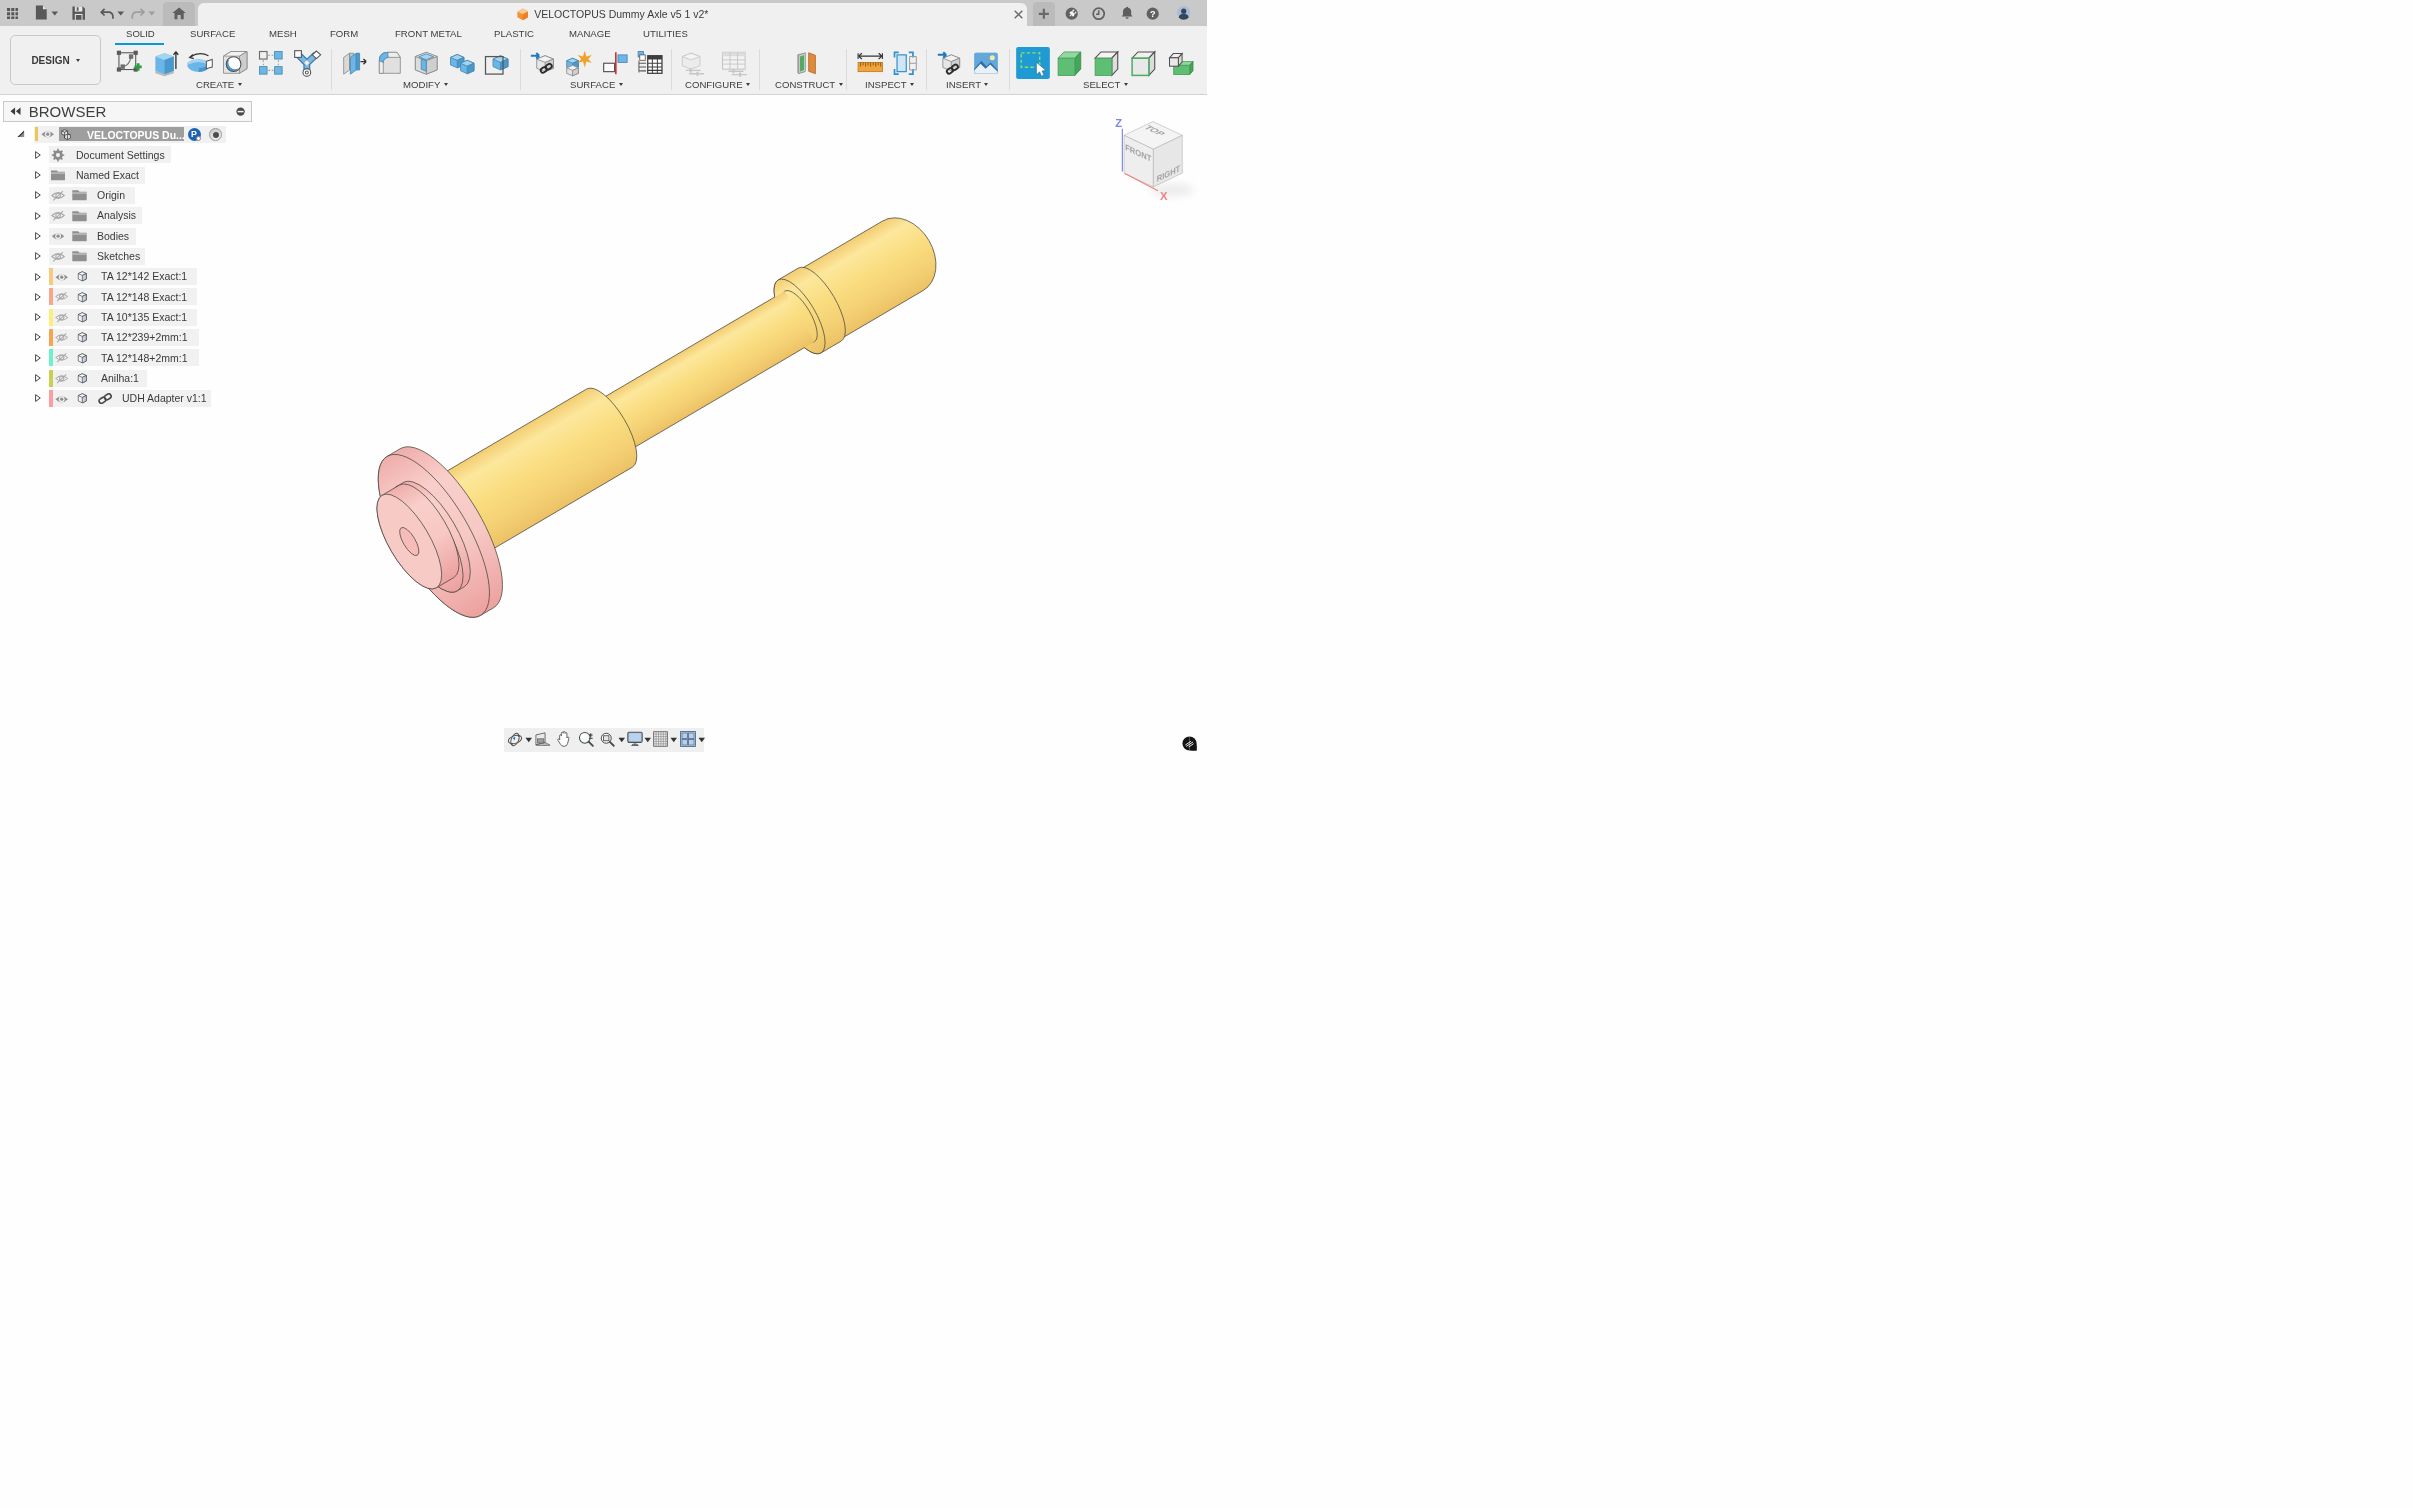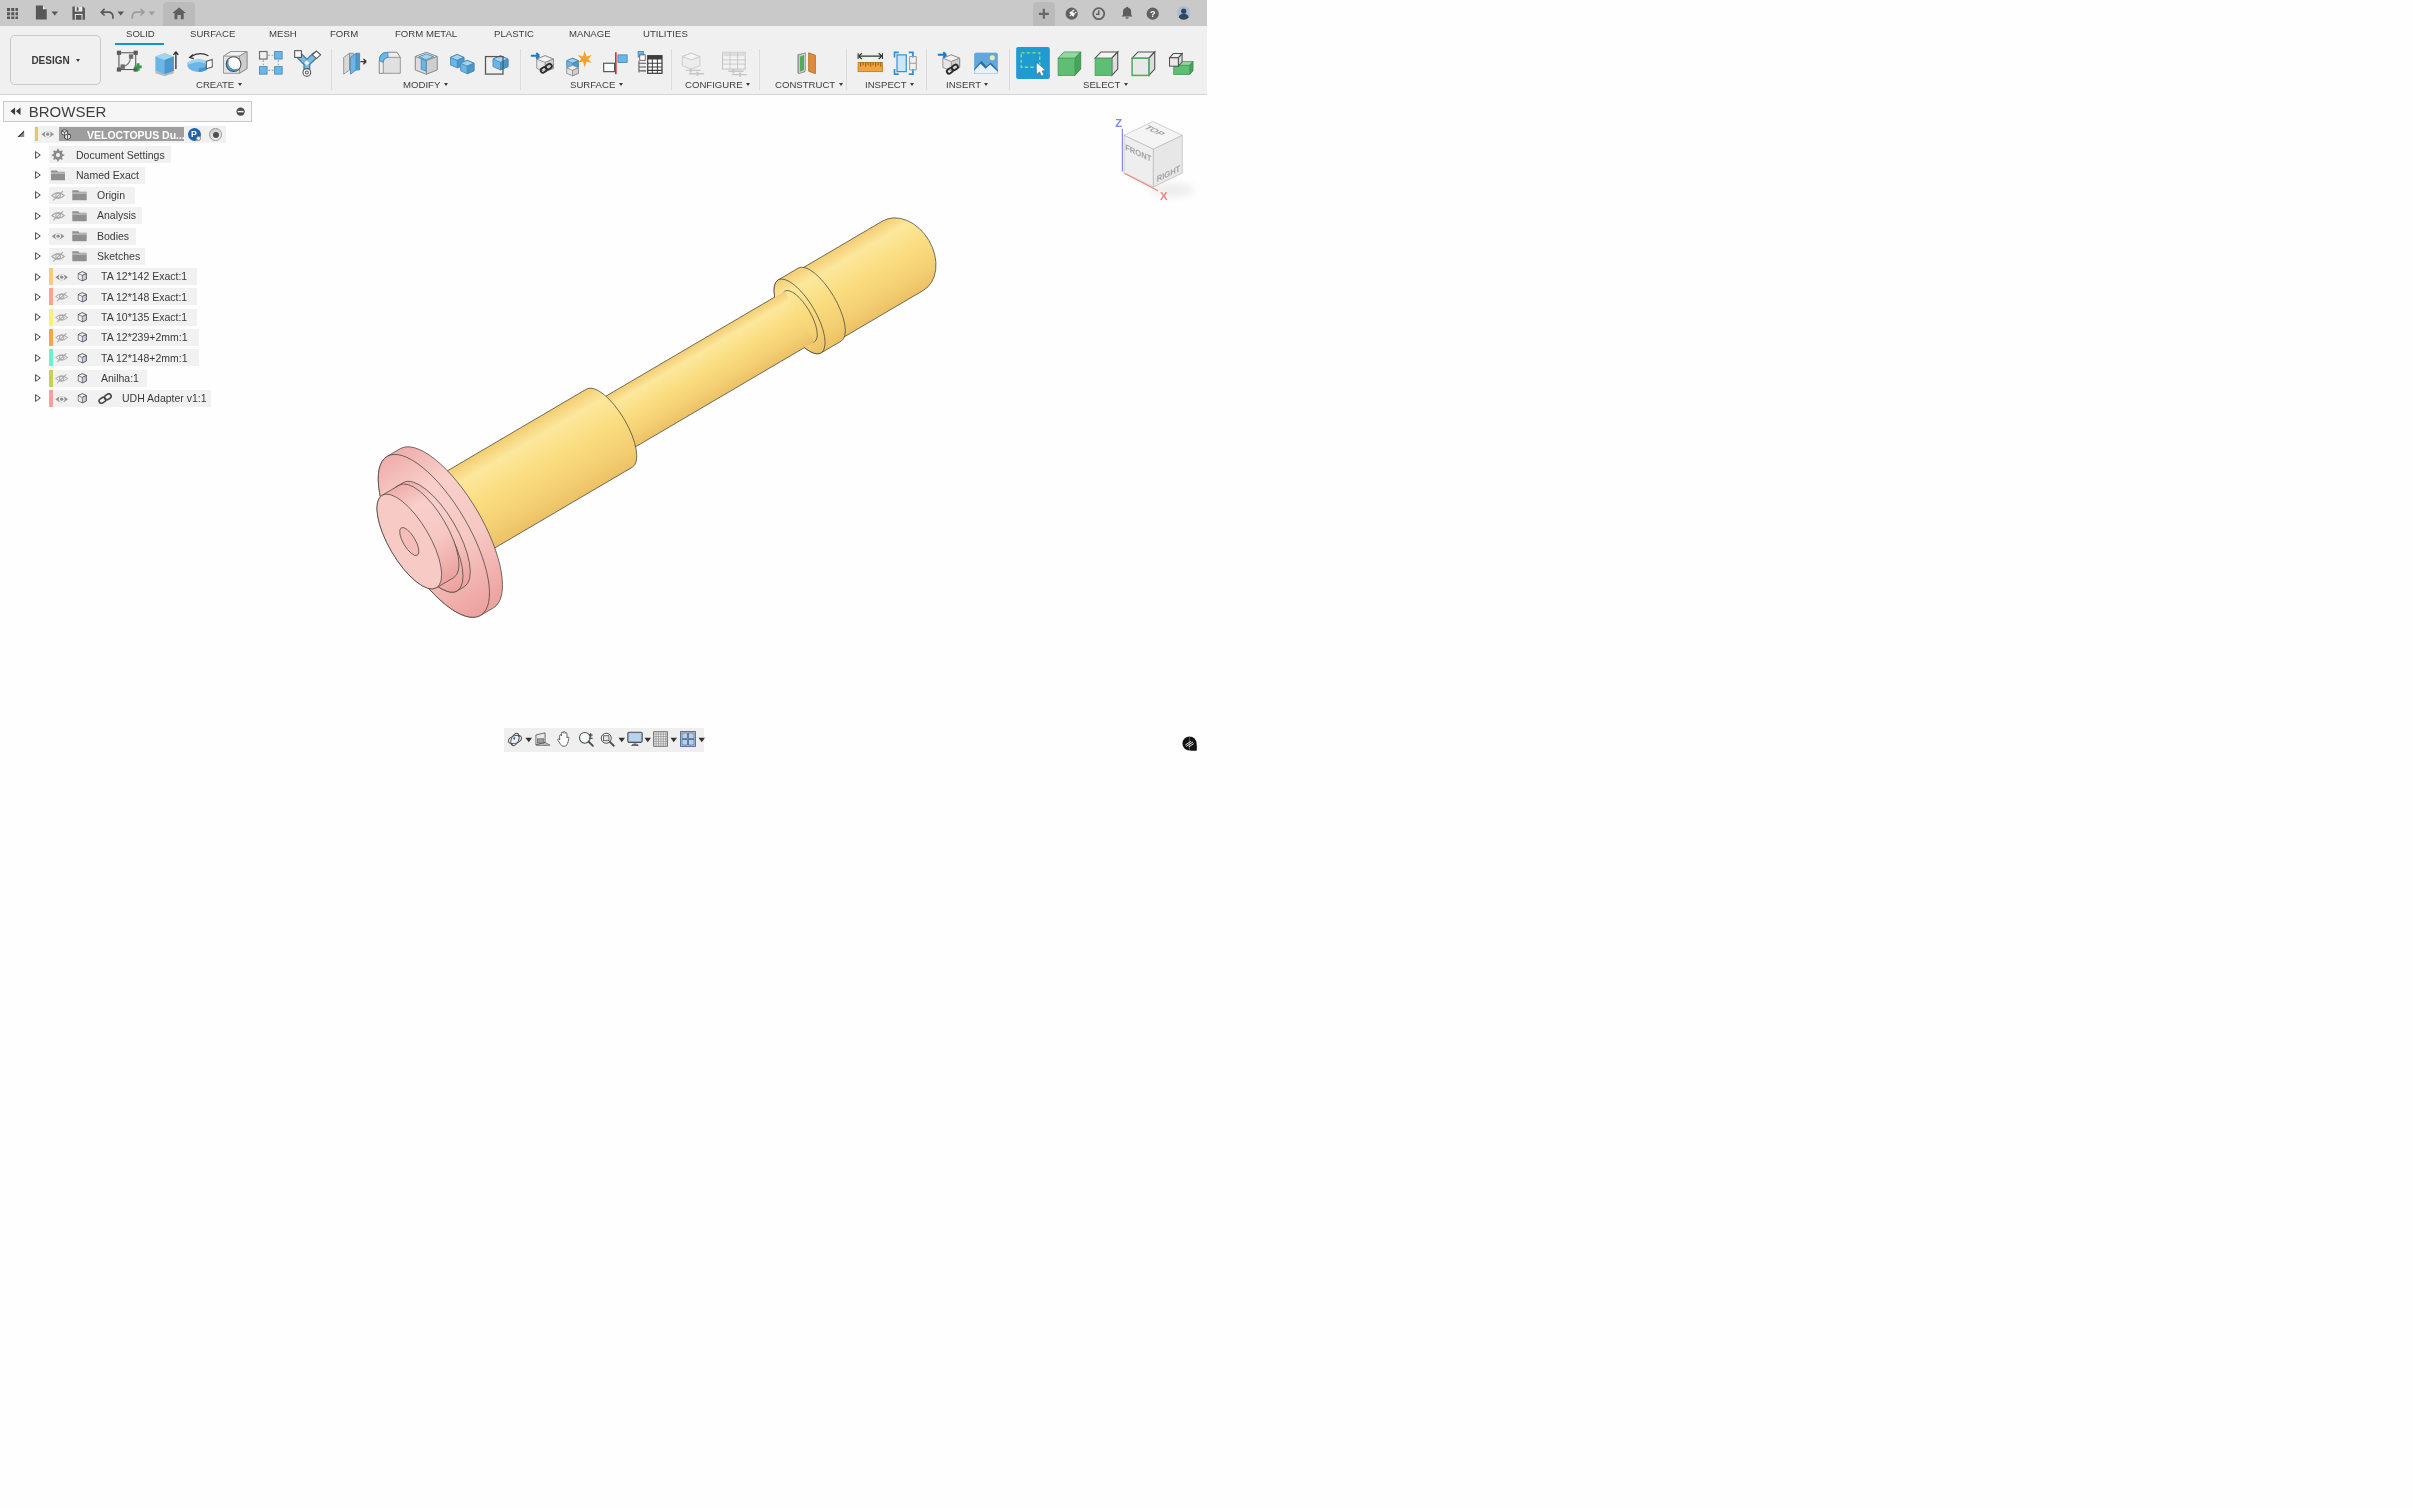--- a/index.html
+++ b/index.html
@@ -95,20 +95,33 @@
       <text font-size="10" transform="matrix(0.905,0.425,0,1,1358.5,185.5)">FRONT</text>
       <text font-size="10" transform="matrix(0.902,-0.431,0,1,1394.5,210)">RIGHT</text>
     </g>
     <path d="M 1339.5 153 L 1339.5 204" stroke="#7d88e8" stroke-width="1.4" fill="none"></path>
     <path d="M 1342.5 206.5 L 1382 227" stroke="#f28080" stroke-width="1.4" fill="none"></path>
     <text x="1331" y="151.5" fill="#7d88e8" font-size="13.5" font-weight="bold">Z</text>
     <text x="1384.5" y="238" fill="#f28080" font-size="13.5" font-weight="bold">X</text>
   </svg>
 
   <div id="titlebar">
+    <div id="tab">
+      <div id="title-content">
+        <svg width="11.7" height="12.6" viewBox="0 0 14 15">
+            <polygon points="7,0.5 13.5,4 13.5,11 7,14.5 0.5,11 0.5,4" fill="#f49133"></polygon>
+            <polygon points="7,0.5 13.5,4 7,7.5 0.5,4" fill="#f9c89b"></polygon>
+            <polygon points="7,7.5 13.5,4 13.5,11 7,14.5" fill="#ef7f22"></polygon>
+          </svg>
+        <span>VELOCTOPUS Dummy Axle v5 1 v2*</span>
+      </div>
+      <svg style="position:absolute;right:3.4px;top:6.7px" width="11" height="11" viewBox="0 0 13 13">
+          <path d="M2 2 L11 11 M11 2 L2 11" stroke="#6b6b6b" stroke-width="1.7"></path>
+        </svg>
+    </div>
     <div id="homebtn">
       <svg width="14.2" height="12.6" viewBox="0 0 17 15">
           <path d="M8.5 0.5 L16.5 7 L14 7 L14 14.5 L10.5 14.5 L10.5 9.5 L6.5 9.5 L6.5 14.5 L3 14.5 L3 7 L0.5 7 Z" fill="#5e5e5e"></path>
         </svg>
     </div>
     <div id="plusbtn">
       <svg width="11.7" height="11.7" viewBox="0 0 14 14">
           <path d="M7 1 V13 M1 7 H13" stroke="#686868" stroke-width="2.6"></path>
         </svg>
     </div>
@@ -183,21 +196,21 @@
   <div id="ribbon">
     <div id="designbtn">
         <span>DESIGN</span>
         <span class="caret"></span>
       </div>
     <span class="rtab active" style="left:126px">SOLID</span>
     <div id="solidline"></div>
     <span class="rtab" style="left:190px">SURFACE</span>
     <span class="rtab" style="left:269px">MESH</span>
     <span class="rtab" style="left:330px">FORM</span>
-    <span class="rtab" style="left:395px">FORM METAL</span>
+    <span class="rtab" style="left:395px">FRONT METAL</span>
     <span class="rtab" style="left:494px">PLASTIC</span>
     <span class="rtab" style="left:569px">MANAGE</span>
     <span class="rtab" style="left:643px">UTILITIES</span>
 
     <div class="glabel" style="left:196px">
         <span>CREATE</span>
         <span class="caret"></span>
       </div>
     <div class="glabel" style="left:403px">
         <span>MODIFY</span>

